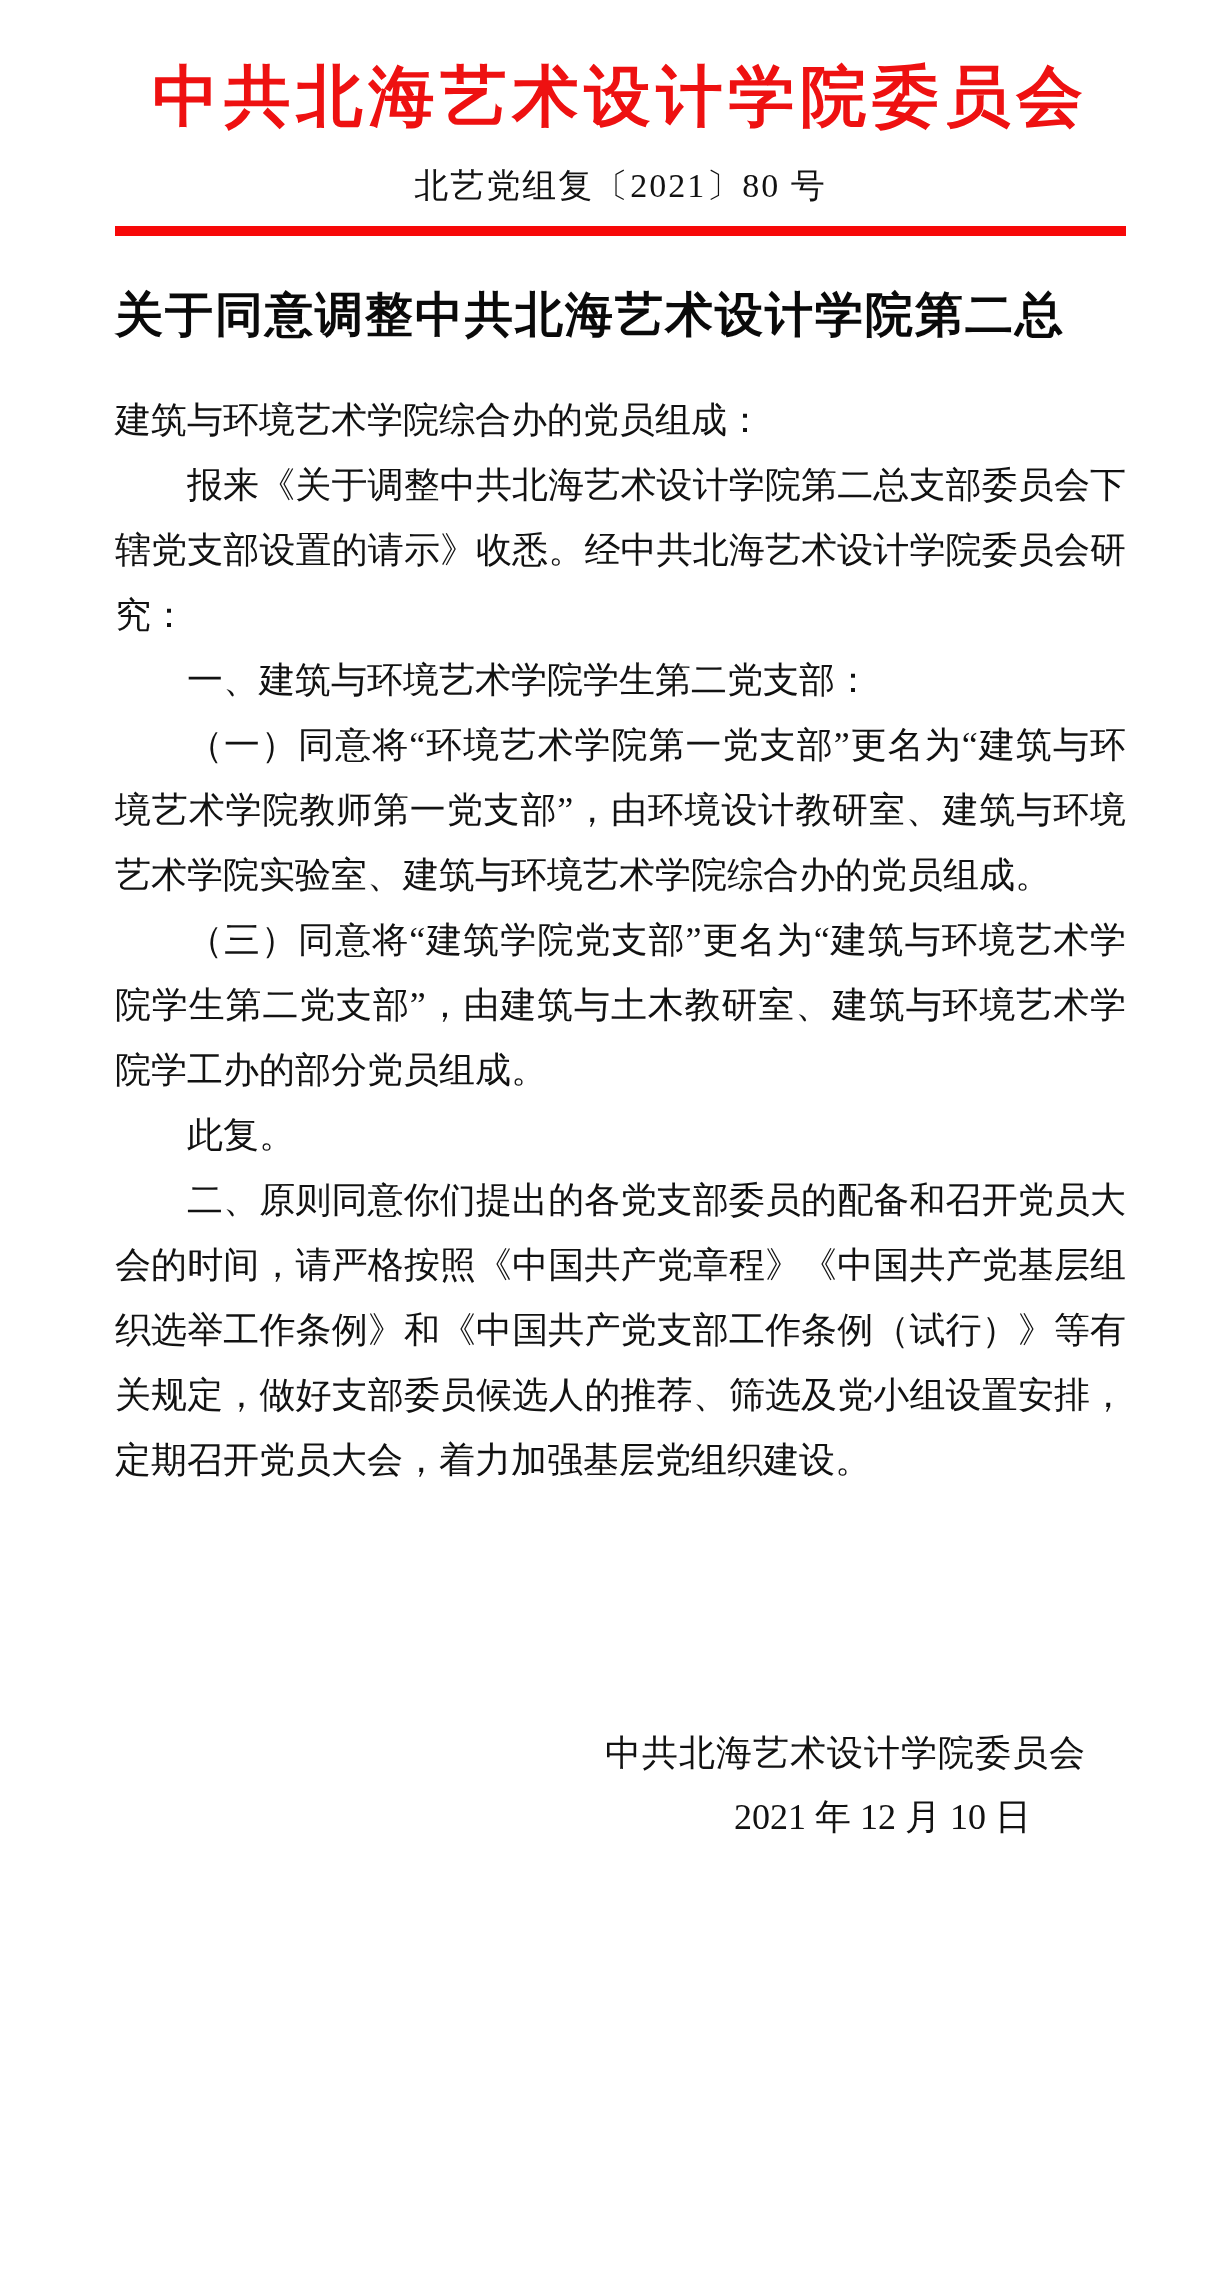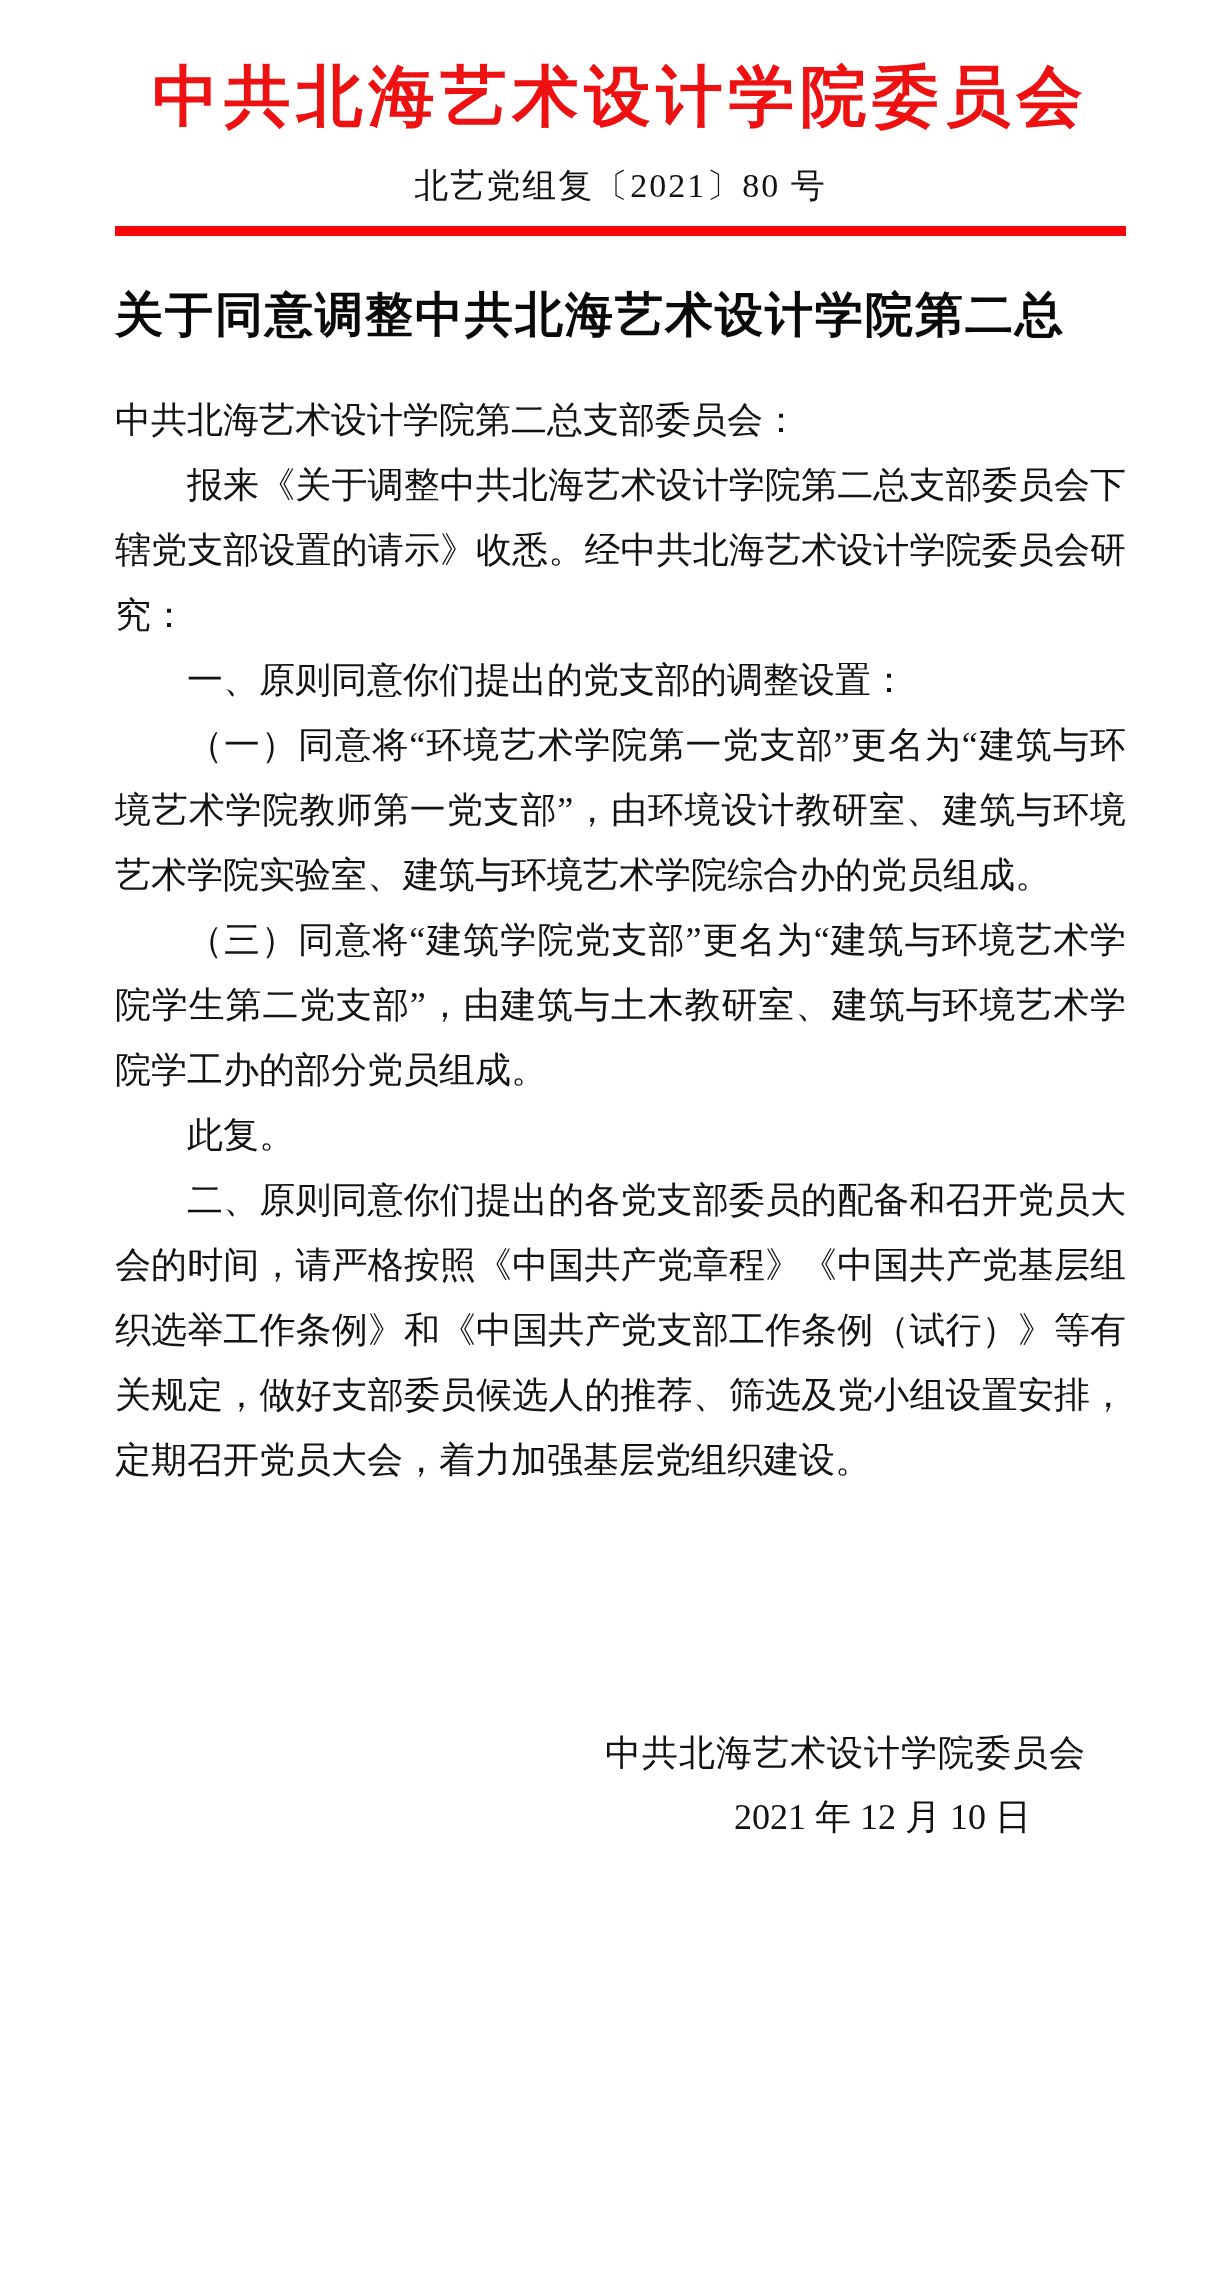--- a/index.html
+++ b/index.html
@@ -73,23 +73,23 @@
     <div class="org-title">中共北海艺术设计学院委员会</div>
     <div class="doc-number">北艺党组复〔2021〕80 号</div>
     <div class="red-line"></div>
   </div>
 
   <h1 class="doc-title">
     <span class="title-line">关于同意调整中共北海艺术设计学院第二总</span>
   </h1>
 
   <div class="body-text">
-    <p class="salutation">中共北海艺术设计学院第二总支部委员会：</p>
+    <p class="salutation">建筑与环境艺术学院综合办的党员组成：</p>
     <p class="para">报来《关于调整中共北海艺术设计学院第二总支部委员会下辖党支部设置的请示》收悉。经中共北海艺术设计学院委员会研究：</p>
-    <p class="para">一、原则同意你们提出的党支部的调整设置：</p>
+    <p class="para">一、建筑与环境艺术学院学生第二党支部：</p>
     <p class="para">（一）同意将“环境艺术学院第一党支部”更名为“建筑与环境艺术学院教师第一党支部”，由环境设计教研室、建筑与环境艺术学院实验室、建筑与环境艺术学院综合办的党员组成。</p>
     <p class="para">（三）同意将“建筑学院党支部”更名为“建筑与环境艺术学院学生第二党支部”，由建筑与土木教研室、建筑与环境艺术学院学工办的部分党员组成。</p>
     <p class="para">此复。</p>
     <p class="para">二、原则同意你们提出的各党支部委员的配备和召开党员大会的时间，请严格按照《中国共产党章程》《中国共产党基层组织选举工作条例》和《中国共产党支部工作条例（试行）》等有关规定，做好支部委员候选人的推荐、筛选及党小组设置安排，定期召开党员大会，着力加强基层党组织建设。</p>
   </div>
 
   <div class="signature-block">
     <div class="sig-org">中共北海艺术设计学院委员会</div>
     <div class="sig-date">2021 年 12 月 10 日</div>
   </div>

